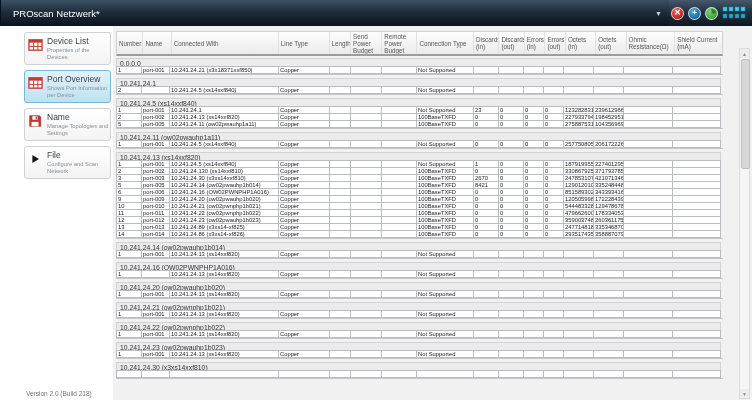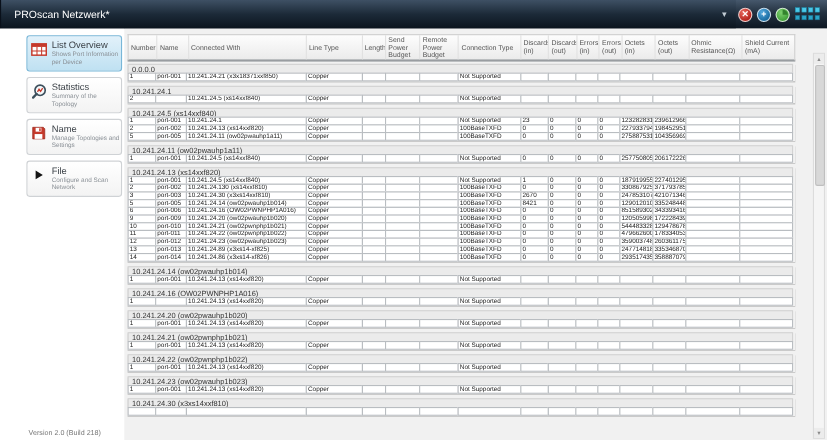--- a/index.html
+++ b/index.html
@@ -104,50 +104,52 @@
         </svg>
       </div>
     </div>
   </div>
 
   <div class="content">
 
     <div class="sidebar">
 
 
+      <div class="sbtn">
+        <span class="sic">
+          <svg width="15" height="14" viewBox="0 0 16 14">
+              <rect x="1" y="1.5" width="14" height="11" fill="#fff" stroke="#c5392b" stroke-width="1.4"></rect>
+          <rect x="1" y="1.5" width="14" height="3" fill="#c5392b"></rect>
+          <line x1="6" y1="4.5" x2="6" y2="12.5" stroke="#c5392b"></line>
+              <line x1="10.5" y1="4.5" x2="10.5" y2="12.5" stroke="#c5392b"></line>
+          <line x1="1" y1="8.5" x2="15" y2="8.5" stroke="#c5392b"></line>
+            </svg>
+        </span>
+        <span class="stxt">
+            <span class="st1">Device List</span>
+        <span class="st2">Properties of the Devices</span>
+          </span>
+      </div>
 
       <div class="sbtn sel">
         <span class="sic">
           <svg width="15" height="14" viewBox="0 0 16 14">
               <rect x="1" y="1.5" width="14" height="11" fill="#fff" stroke="#c5392b" stroke-width="1.4"></rect>
           <rect x="1" y="1.5" width="14" height="3" fill="#c5392b"></rect>
           <line x1="6" y1="4.5" x2="6" y2="12.5" stroke="#c5392b"></line>
               <line x1="10.5" y1="4.5" x2="10.5" y2="12.5" stroke="#c5392b"></line>
           <line x1="1" y1="8.5" x2="15" y2="8.5" stroke="#c5392b"></line>
             </svg>
         </span>
         <span class="stxt">
-            <span class="st1">List Overview</span>
+            <span class="st1">Port Overview</span>
         <span class="st2">Shows Port Information per Device</span>
           </span>
       </div>
 
-      <div class="sbtn">
-        <span class="sic">
-          <svg width="15" height="15" viewBox="0 0 16 16">
-            <circle cx="9" cy="6.5" r="5" fill="#f4f8fa" stroke="#3c4f5c" stroke-width="1.6"></circle>
-            <path d="M5.6 10 L2.2 13.6" stroke="#3c4f5c" stroke-width="2.2" stroke-linecap="round"></path>
-            <path d="M6.5 8 L8 5.5 L9.5 7.5 L11.5 4.5" stroke="#c5392b" stroke-width="1.3" fill="none"></path>
-          </svg>
-        </span>
-        <span class="stxt">
-            <span class="st1">Statistics</span>
-        <span class="st2">Summary of the Topology</span>
-          </span>
-      </div>
 
 
       <div class="sbtn">
         <span class="sic">
           <svg width="14" height="14" viewBox="0 0 16 16">
             <path d="M2 2 h11 l1.5 1.5 v10.5 h-12.5 z" fill="#c5392b" stroke="#9d2a20" stroke-width="0.8"></path>
             <rect x="5" y="2.5" width="6" height="4" fill="#fff"></rect>
               <rect x="8.7" y="3" width="1.6" height="3" fill="#c5392b"></rect>
             <rect x="4" y="9" width="8" height="5" fill="#fff"></rect>
           </svg>

